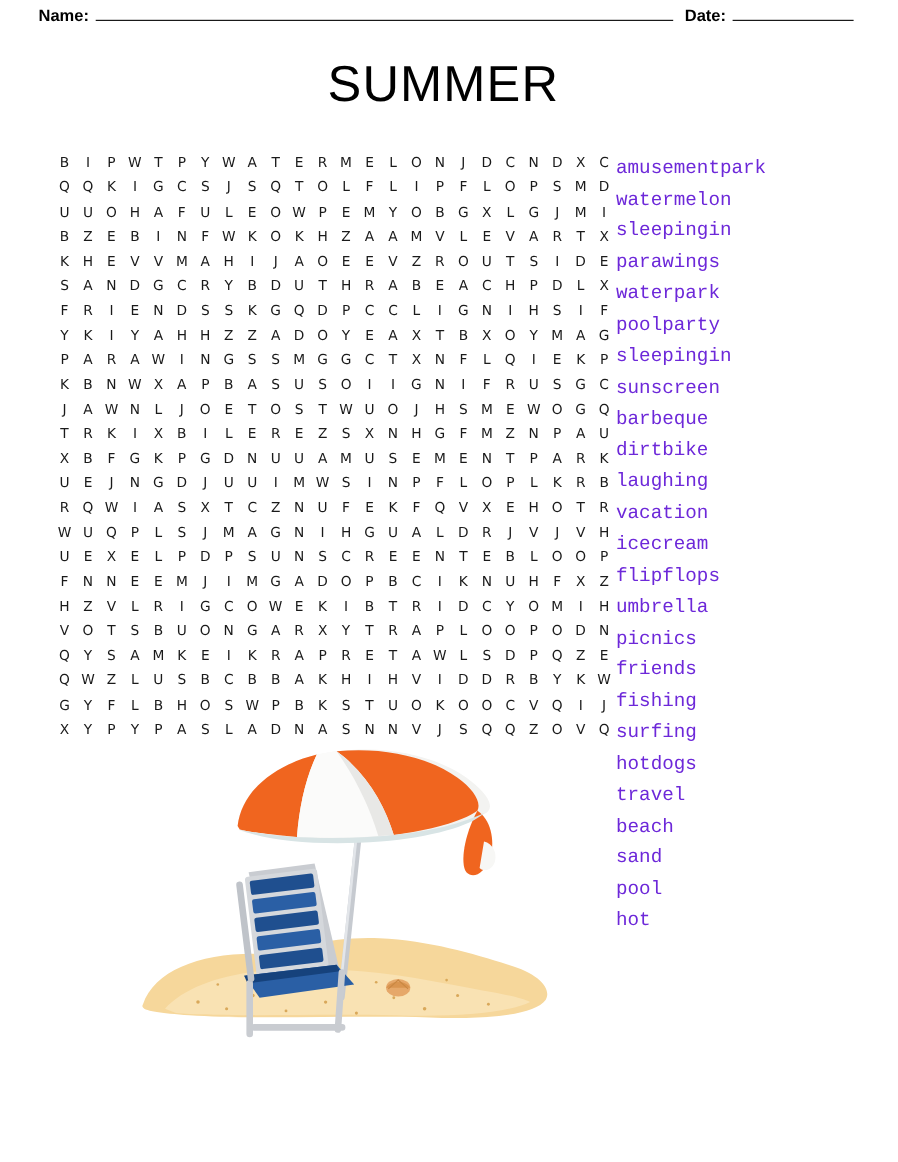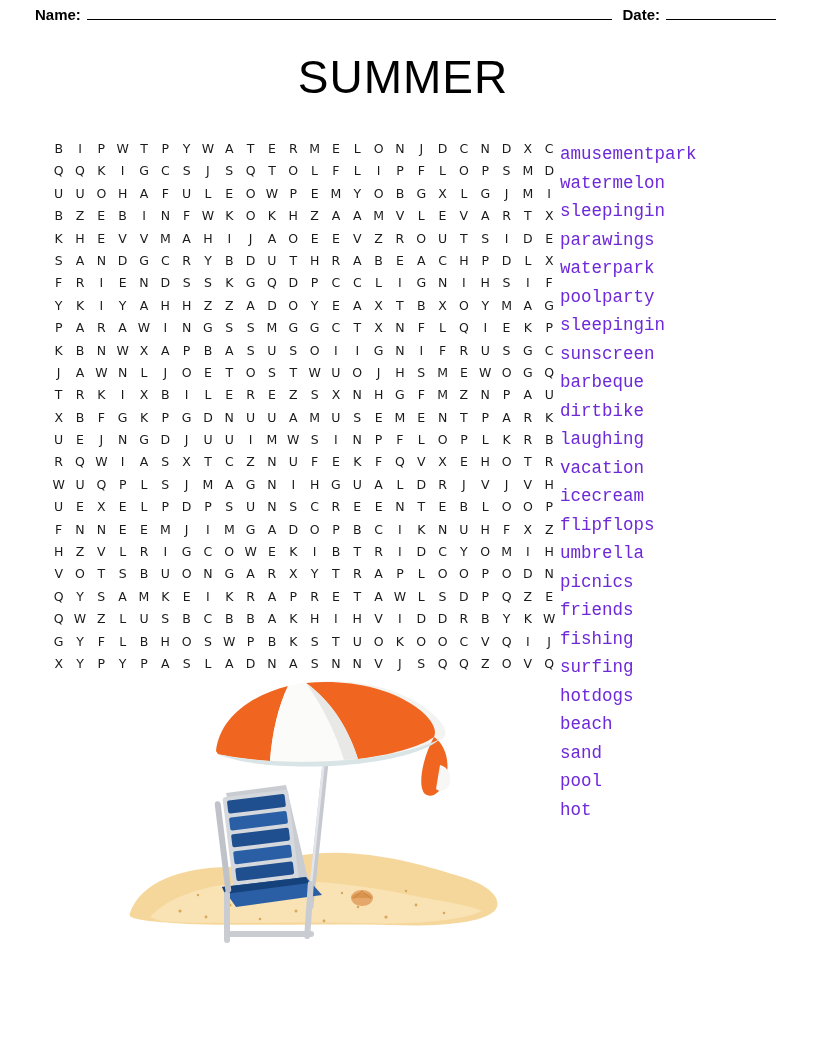--- a/index.html
+++ b/index.html
@@ -771,20 +771,21 @@
         <div class="word">laughing</div>
         <div class="word">vacation</div>
         <div class="word">icecream</div>
         <div class="word">flipflops</div>
         <div class="word">umbrella</div>
         <div class="word">picnics</div>
         <div class="word">friends</div>
         <div class="word">fishing</div>
         <div class="word">surfing</div>
         <div class="word">hotdogs</div>
+        <div class="word">travel</div>
         <div class="word">beach</div>
         <div class="word">sand</div>
         <div class="word">pool</div>
         <div class="word">hot</div>
       </div>
   </div>
 
   <div class="illus">
     <svg viewBox="0 0 420 300" width="420" height="300" xmlns="http://www.w3.org/2000/svg">
 

